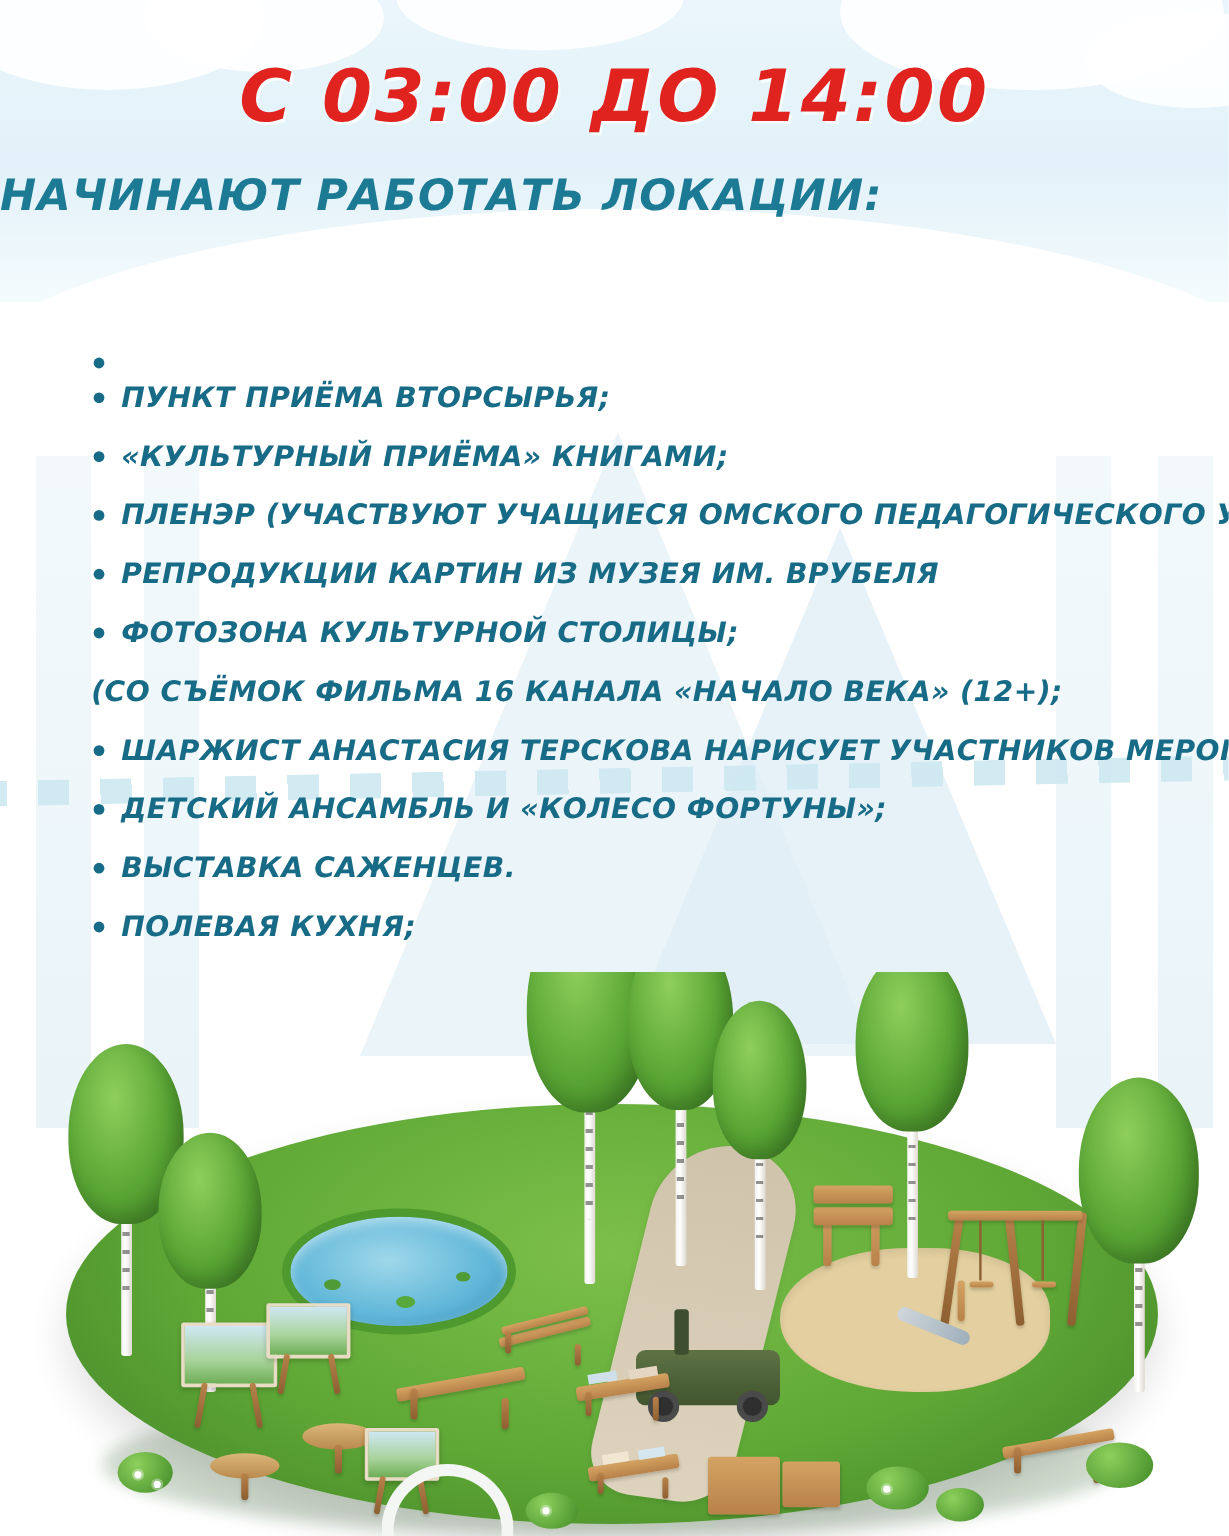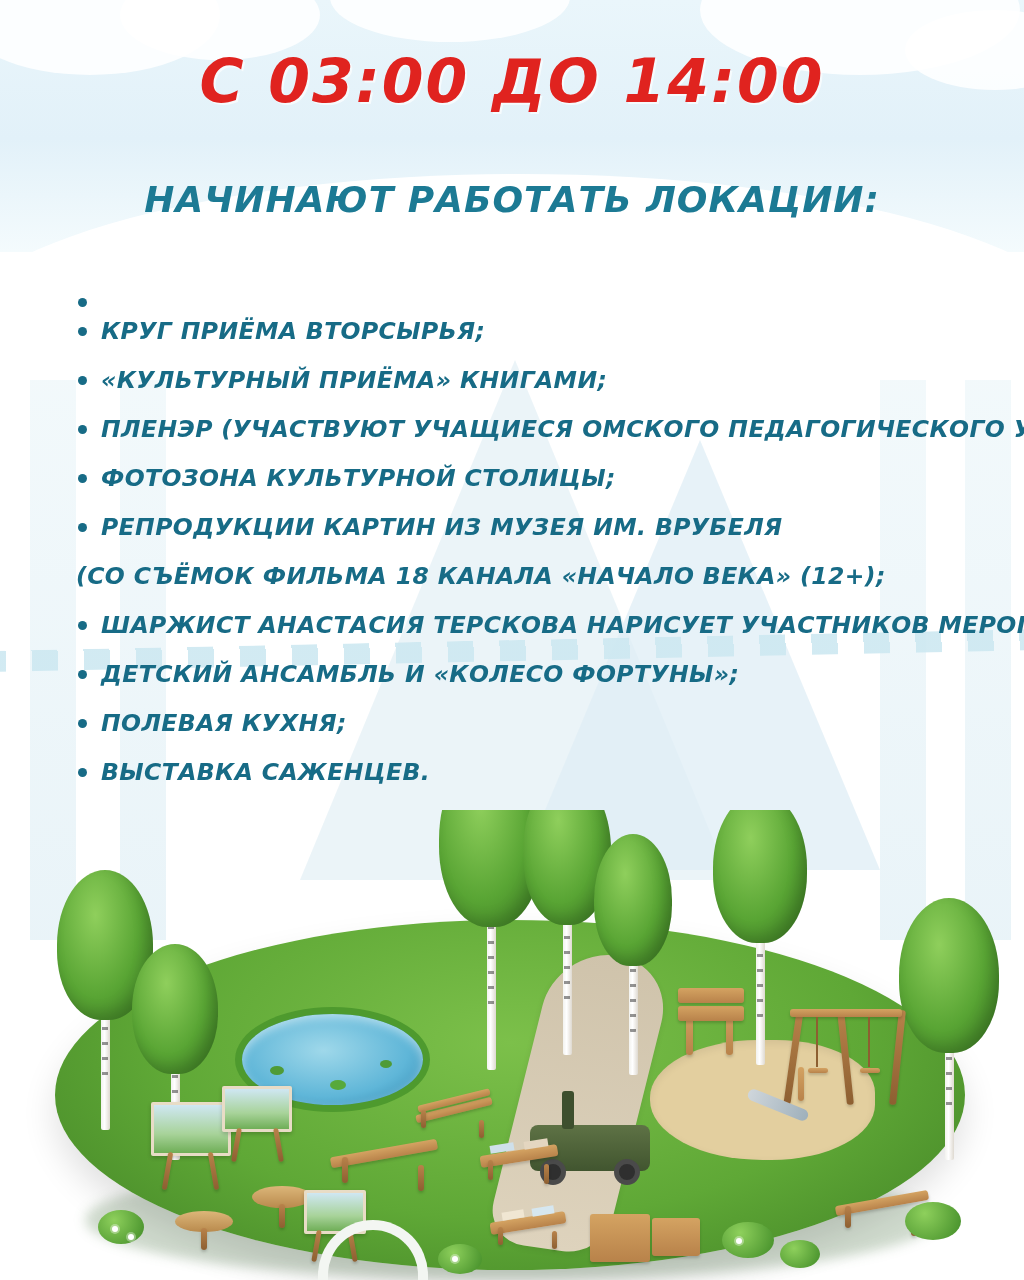--- a/index.html
+++ b/index.html
@@ -68,29 +68,28 @@
     letter-spacing: 2px;
     color: #e0231f;
     text-shadow: 2px 2px 0 rgba(255,255,255,.65);
     white-space: nowrap;
   }
 
   .title-sub {
     position: absolute;
     top: 143px;
     width: 100%;
-    text-align: center;
+    text-align: left;
     font-family: "DejaVu Sans", sans-serif;
     font-weight: 700;
     font-style: italic;
     font-size: 36px;
     letter-spacing: 1px;
     color: #1c7a94;
     white-space: nowrap;
-    margin-top: 36px;
   }
 
   
   .bg-art {
     position: absolute;
     inset: 240px 0 0 0;
     overflow: hidden;
     pointer-events: none;
   }
   .bg-shape {
@@ -299,57 +298,57 @@
     <div class="bg-shape bg-col" style="left:965px"></div>
     <div class="bg-bunting"></div>
   </div>
 
   <ul class="list">
     <li class="list-item">
       <span class="bullet"></span>
     </li>
     <li class="list-item">
       <span class="bullet"></span>
-      <span class="item-text">КРУГ ПРИЁМА ВТОРСЫРЬЯ;</span>
+      <span class="item-text">ПУНКТ ПРИЁМА ВТОРСЫРЬЯ;</span>
     </li>
     <li class="list-item">
       <span class="bullet"></span>
       <span class="item-text">«КУЛЬТУРНЫЙ ПРИЁМА» КНИГАМИ;</span>
     </li>
     <li class="list-item">
       <span class="bullet"></span>
       <span class="item-text">ПЛЕНЭР (УЧАСТВУЮТ УЧАЩИЕСЯ ОМСКОГО ПЕДАГОГИЧЕСКОГО УНИВЕРСИТЕТА);</span>
     </li>
     <li class="list-item">
       <span class="bullet"></span>
+      <span class="item-text">РЕПРОДУКЦИИ КАРТИН ИЗ МУЗЕЯ ИМ. ВРУБЕЛЯ</span>
+    </li>
+    <li class="list-item">
+      <span class="bullet"></span>
       <span class="item-text">ФОТОЗОНА КУЛЬТУРНОЙ СТОЛИЦЫ;</span>
     </li>
-    <li class="list-item">
-      <span class="bullet"></span>
-      <span class="item-text">РЕПРОДУКЦИИ КАРТИН ИЗ МУЗЕЯ ИМ. ВРУБЕЛЯ</span>
-    </li>
     <li class="list-item nobullet">
       <span class="bullet"></span>
-      <span class="item-text">(СО СЪЁМОК ФИЛЬМА 18 КАНАЛА «НАЧАЛО ВЕКА» (12+);</span>
+      <span class="item-text">(СО СЪЁМОК ФИЛЬМА 16 КАНАЛА «НАЧАЛО ВЕКА» (12+);</span>
     </li>
     <li class="list-item">
       <span class="bullet"></span>
       <span class="item-text">ШАРЖИСТ АНАСТАСИЯ ТЕРСКОВА НАРИСУЕТ УЧАСТНИКОВ МЕРОПРИЯТИЯ;</span>
     </li>
     <li class="list-item">
       <span class="bullet"></span>
       <span class="item-text"> ДЕТСКИЙ АНСАМБЛЬ И «КОЛЕСО ФОРТУНЫ»;</span>
     </li>
     <li class="list-item">
       <span class="bullet"></span>
+      <span class="item-text"> ВЫСТАВКА САЖЕНЦЕВ.</span>
+    </li>
+    <li class="list-item">
+      <span class="bullet"></span>
       <span class="item-text">ПОЛЕВАЯ КУХНЯ;</span>
-    </li>
-    <li class="list-item">
-      <span class="bullet"></span>
-      <span class="item-text"> ВЫСТАВКА САЖЕНЦЕВ.</span>
     </li>
   </ul>
 
   <div class="scene">
 
     <div class="island-shadow"></div>
     <div class="island"></div>
 
     <div class="pond"></div>
 

